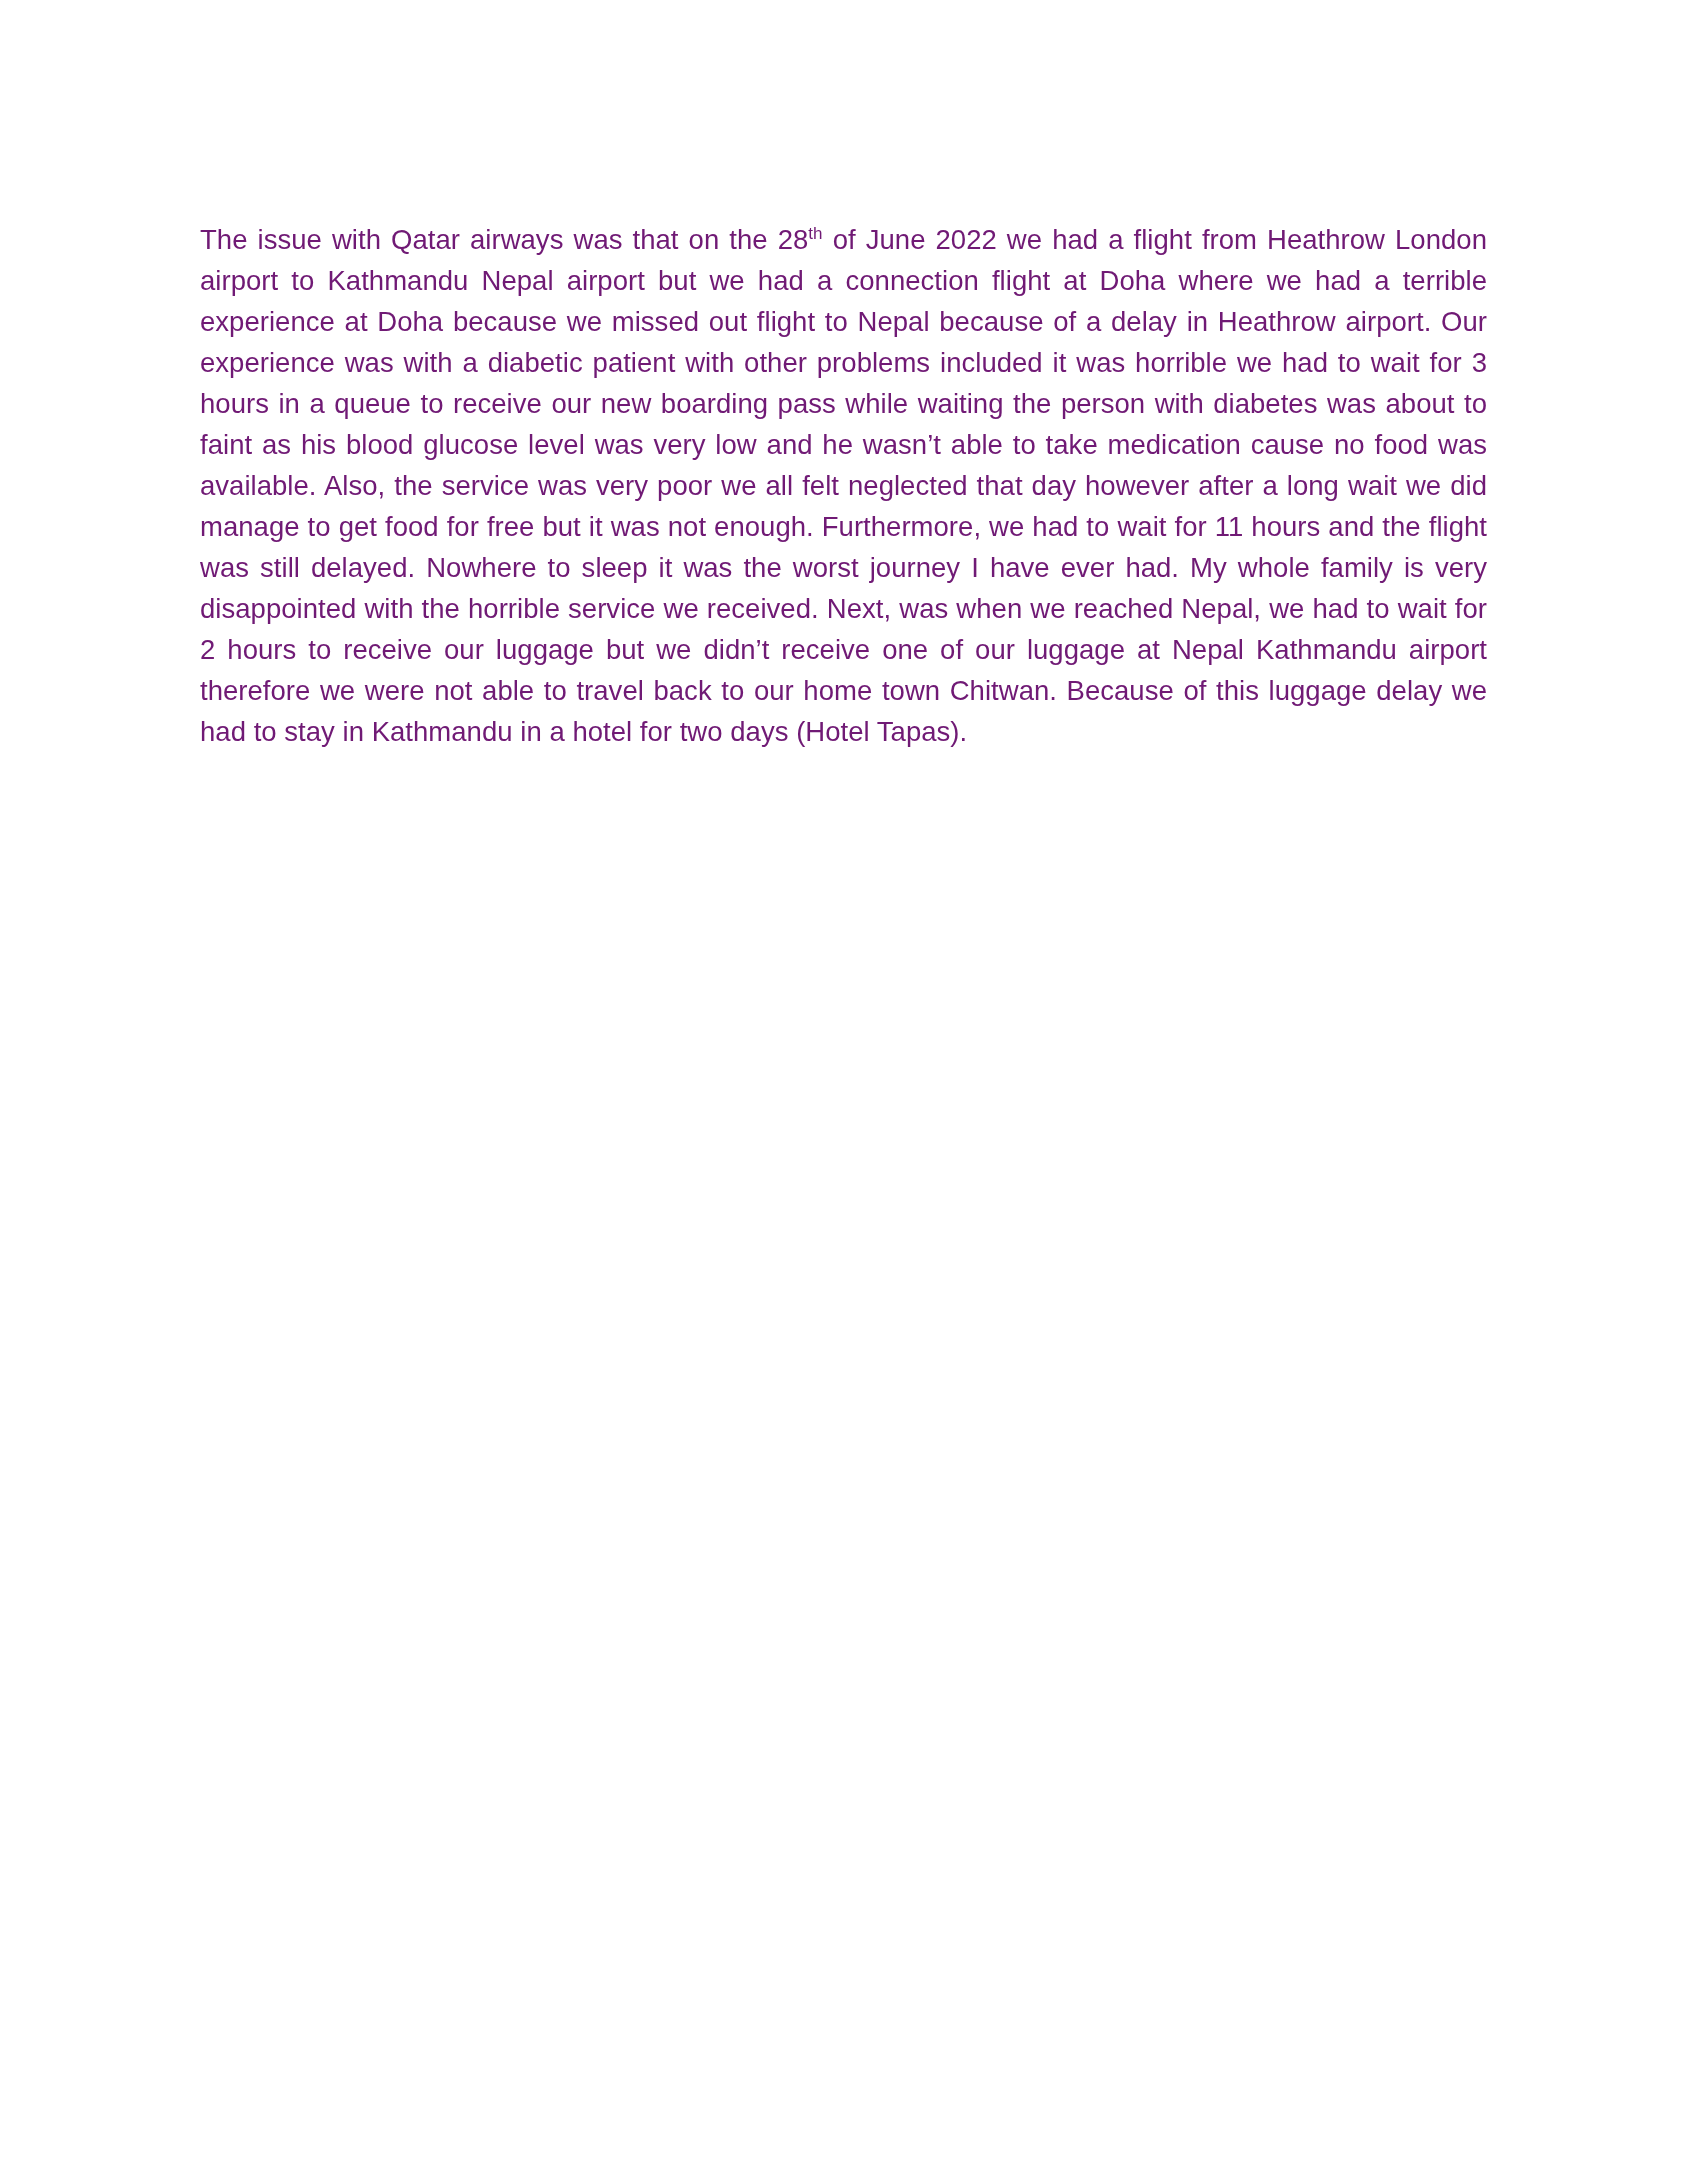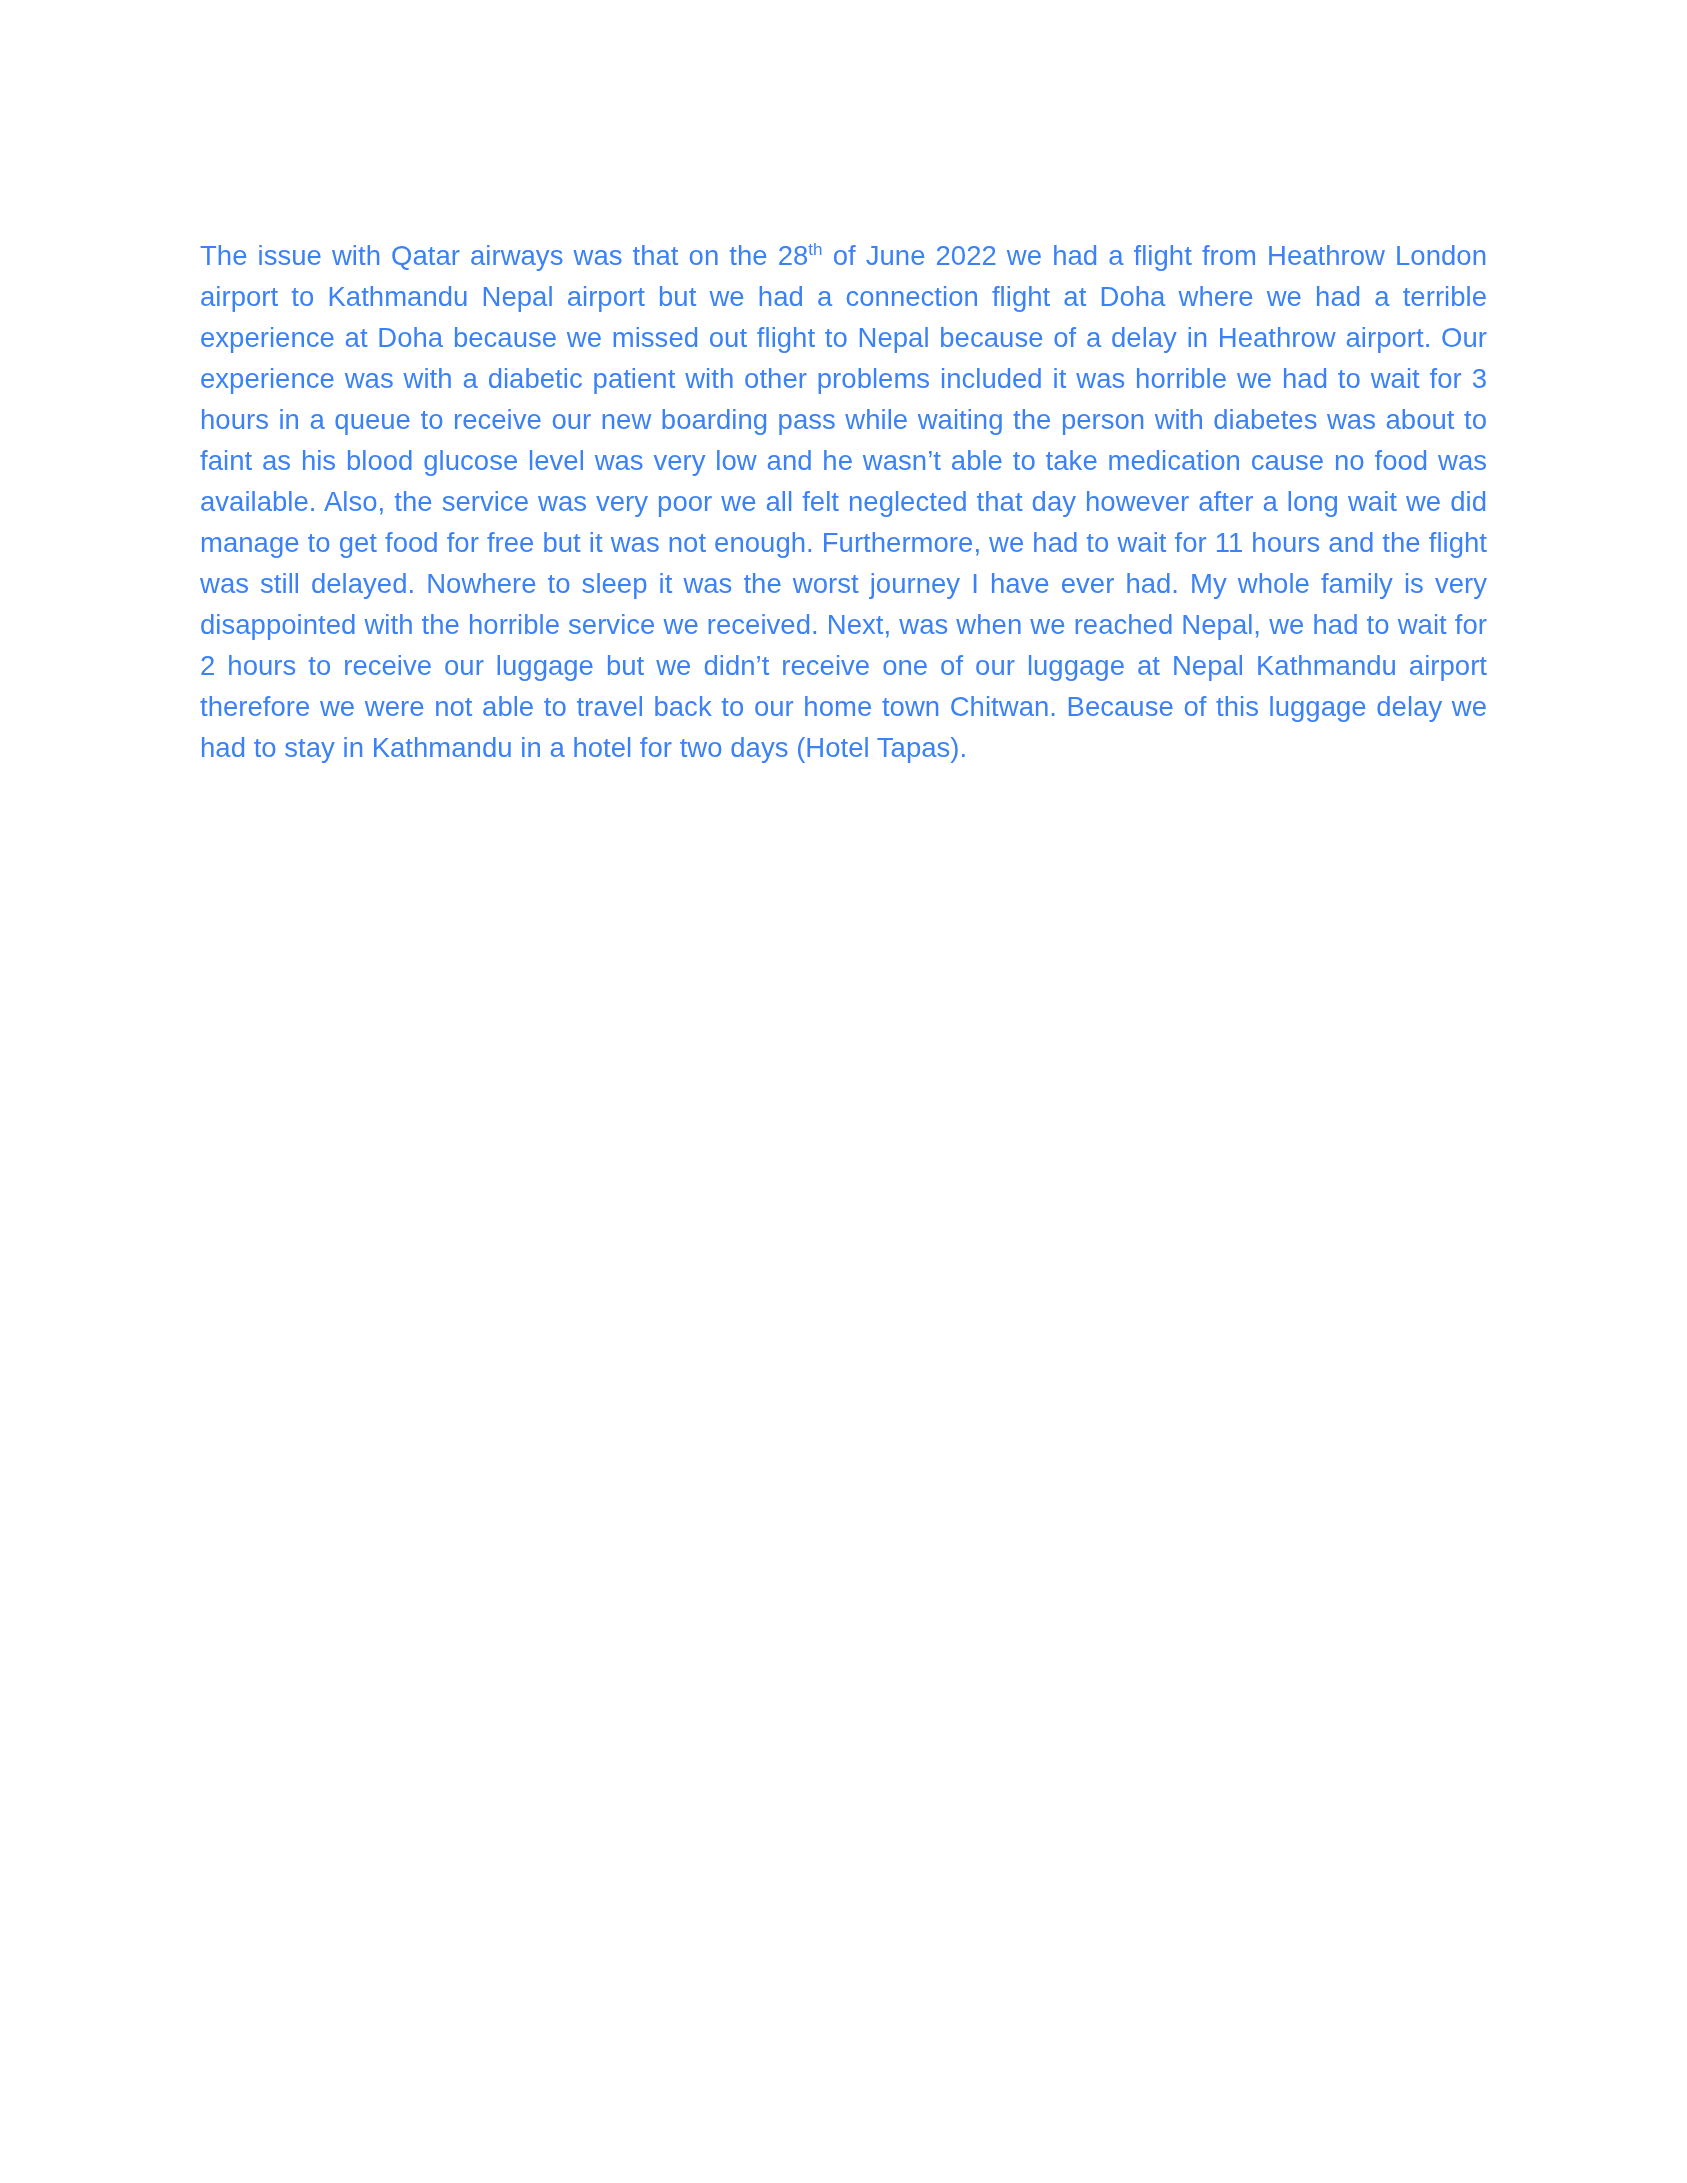--- a/index.html
+++ b/index.html
@@ -11,26 +11,26 @@
     position: relative;
     width: 1687px;
     height: 2183px;
     background: #ffffff;
     overflow: hidden;
     box-sizing: border-box;
   }
   .body-text {
     position: absolute;
     left: 200px;
-    top: 207px;
+    top: 191px;
     width: 1287px;
     font-family: "Liberation Sans", sans-serif;
     font-size: 27.5px;
     line-height: 41px;
-    color: #3b82f6;
+    color: #701a75;
     text-align: justify;
     text-justify: inter-word;
     letter-spacing: 0.03px;
     word-spacing: 0px;
     -webkit-font-smoothing: antialiased;
     hyphens: none;
   }
   .body-text sup {
     font-size: 0.62em;
     vertical-align: super;

